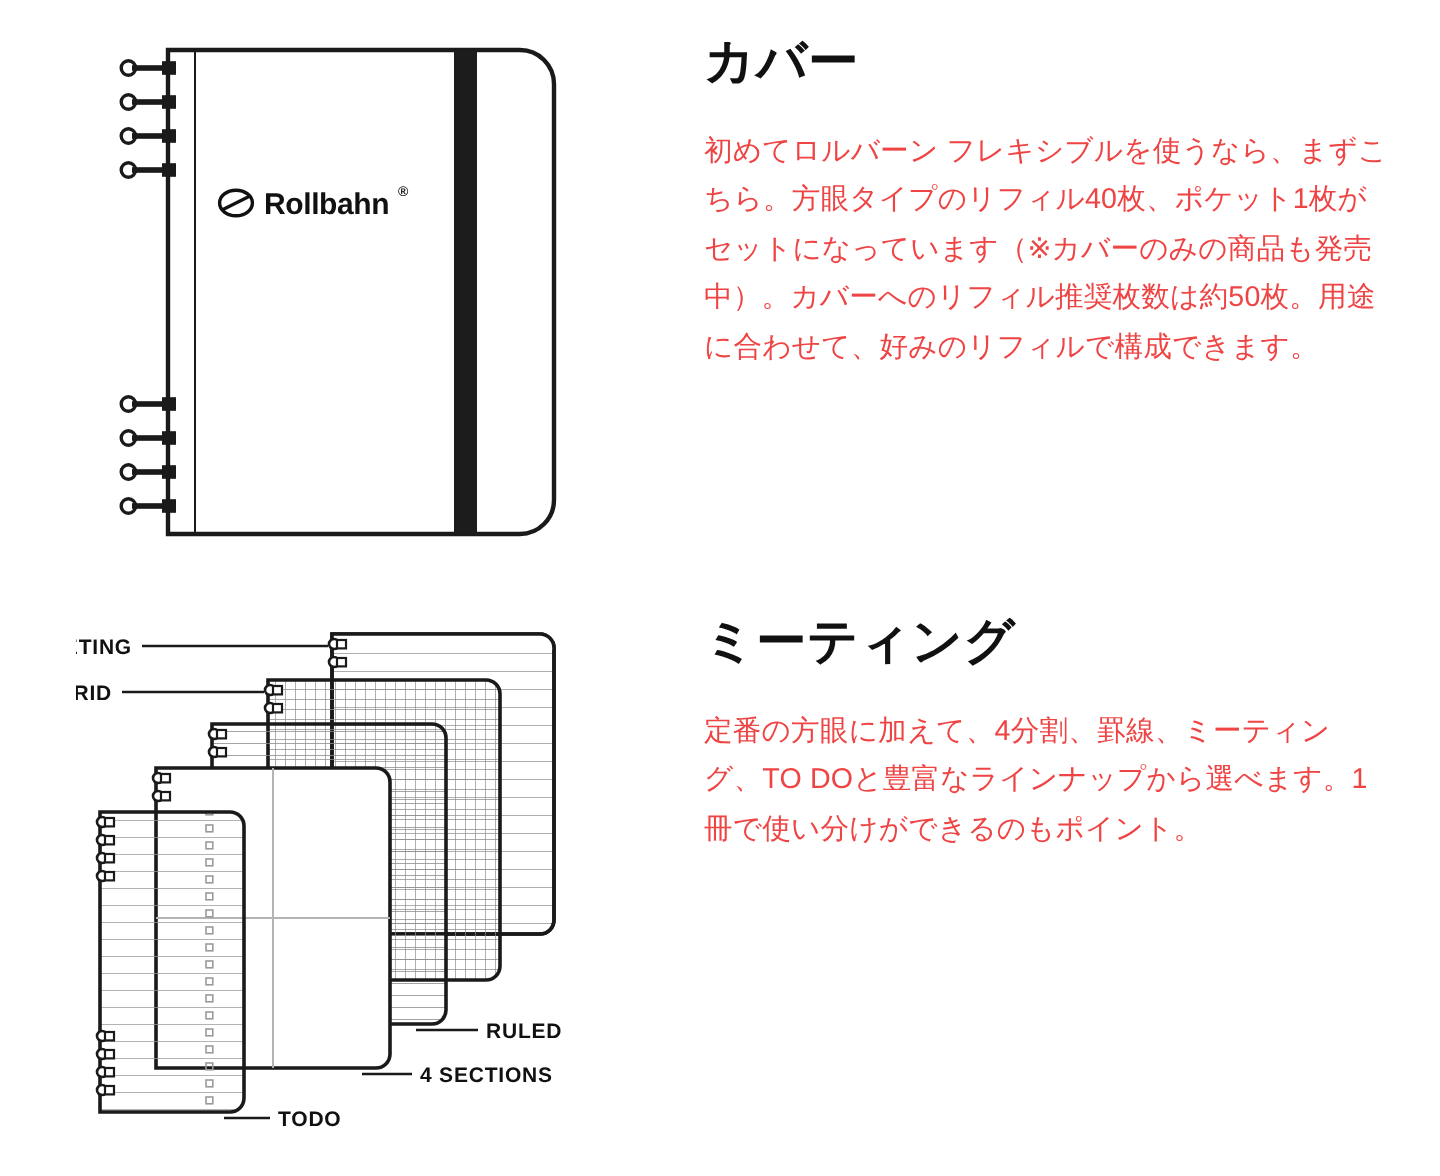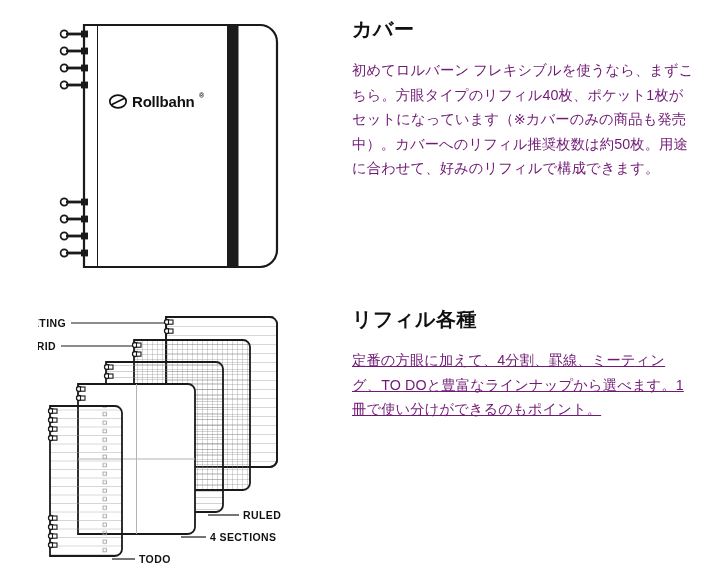--- a/index.html
+++ b/index.html
@@ -9,31 +9,31 @@
     font-family:"Liberation Sans","DejaVu Sans",sans-serif;
     color:#1a1a1a;
     overflow:hidden;
     position:relative;
   }
   .page{position:relative;width:720px;height:588px;}
 
   
   .text-col{position:absolute;left:352px;top:0;width:344px;}
   .section-heading{
-    font-size:20px;font-weight:700;letter-spacing:.5px;
+    font-size:25px;font-weight:700;letter-spacing:.5px;
     color:#111;line-height:1.1;margin:0;
   }
   .section-body{
-    font-size:14.3px;line-height:1.72;color:#701a75;
+    font-size:14.3px;line-height:1.72;color:#ef4444;
     margin:0;text-align:left;letter-spacing:.1px;
   }
   #sec-cover{position:absolute;left:0;top:18px;width:342px;}
   #sec-cover .section-body{margin-top:18px;}
   #sec-refill{position:absolute;left:0;top:308px;width:342px;}
-  #sec-refill .section-body{margin-top:18px;text-decoration:underline;}
+  #sec-refill .section-body{margin-top:18px;}
 
   
   .illus{position:absolute;}
   #cover-illus{left:55px;top:12px;width:240px;height:270px;text-decoration:underline;}
   #refill-illus{left:38px;top:300px;width:300px;height:280px;}
   .illus svg{display:block;width:100%;height:100%;}
 
   .lbl{
     font-family:"Liberation Sans","DejaVu Sans",sans-serif;
     font-size:10.5px;font-weight:700;fill:#111;letter-spacing:.4px;
@@ -183,19 +183,19 @@
   </div>
 
   <div class="text-col">
 
     <div id="sec-cover">
       <h2 class="section-heading">カバー</h2>
       <p class="section-body">初めてロルバーン フレキシブルを使うなら、まずこちら。方眼タイプのリフィル40枚、ポケット1枚がセットになっています（※カバーのみの商品も発売中）。カバーへのリフィル推奨枚数は約50枚。用途に合わせて、好みのリフィルで構成できます。</p>
     </div>
 
     <div id="sec-refill">
-      <h2 class="section-heading">リフィル各種</h2>
+      <h2 class="section-heading">ミーティング</h2>
       <p class="section-body">定番の方眼に加えて、4分割、罫線、ミーティング、TO DOと豊富なラインナップから選べます。1冊で使い分けができるのもポイント。</p>
     </div>
 
   </div>
 
 </div>
 
 </body></html>

